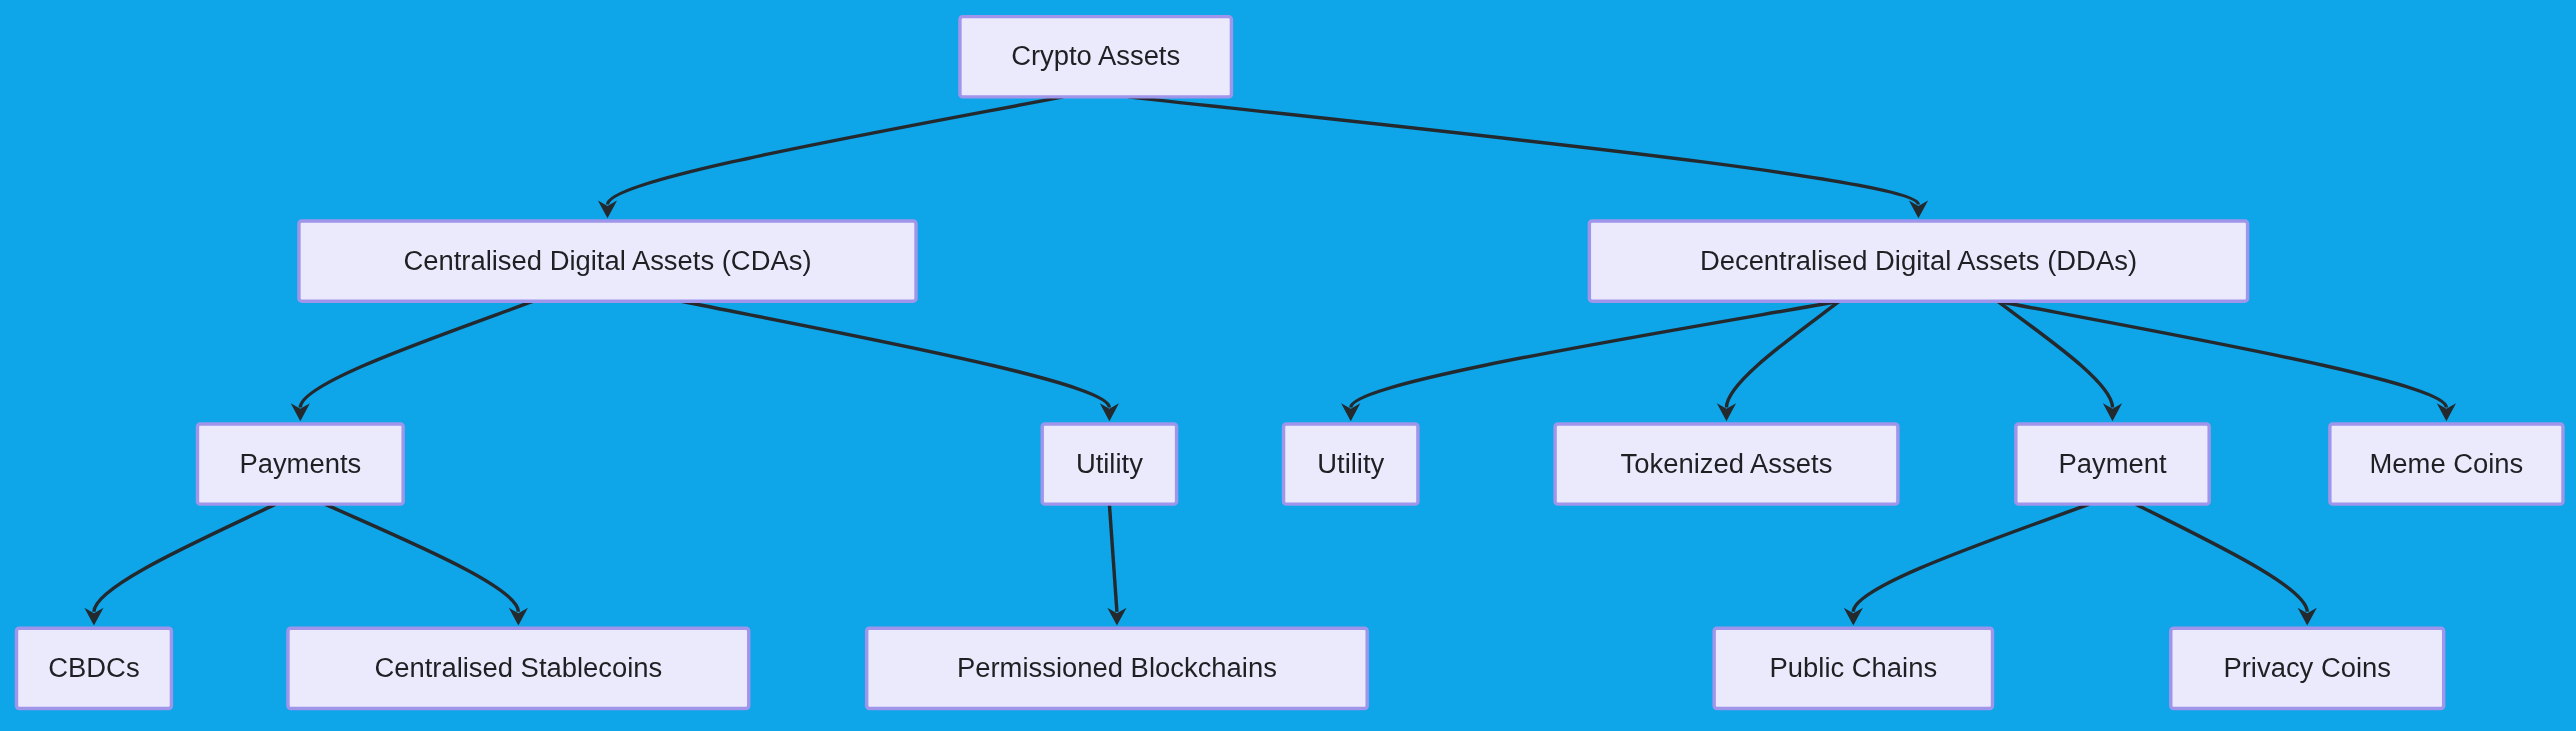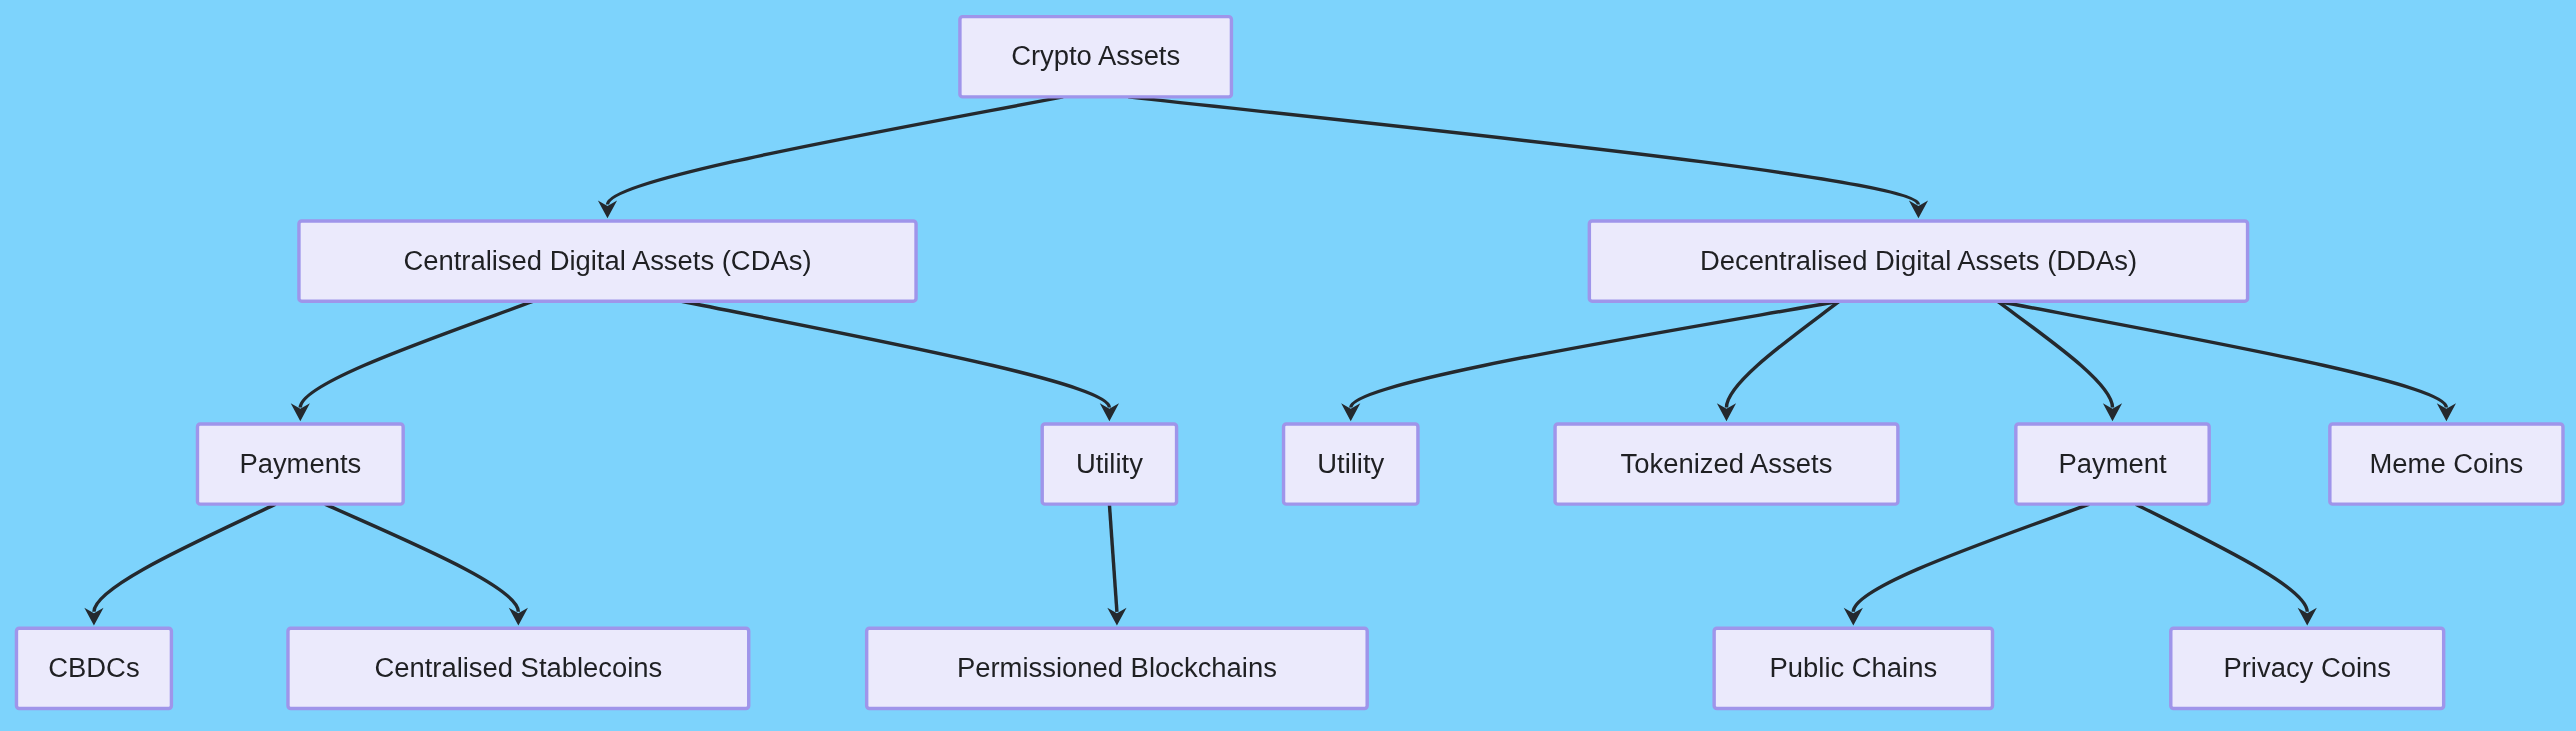--- a/index.html
+++ b/index.html
@@ -10,21 +10,21 @@
   body {
     width: 2576px;
     height: 732px;
     overflow: hidden;
     font-family: "Liberation Sans", sans-serif;
   }
   #diagram-root {
     position: relative;
     width: 2576px;
     height: 732px;
-    background: #7dd3fc;
+    background: #0ea5e9;
   }
   svg#flowchart {
     display: block;
     width: 2576px;
     height: 732px;
   }
   .node-rect {
     fill: #ebeafc;
     stroke: #9f95ea;
     stroke-width: 5px;

